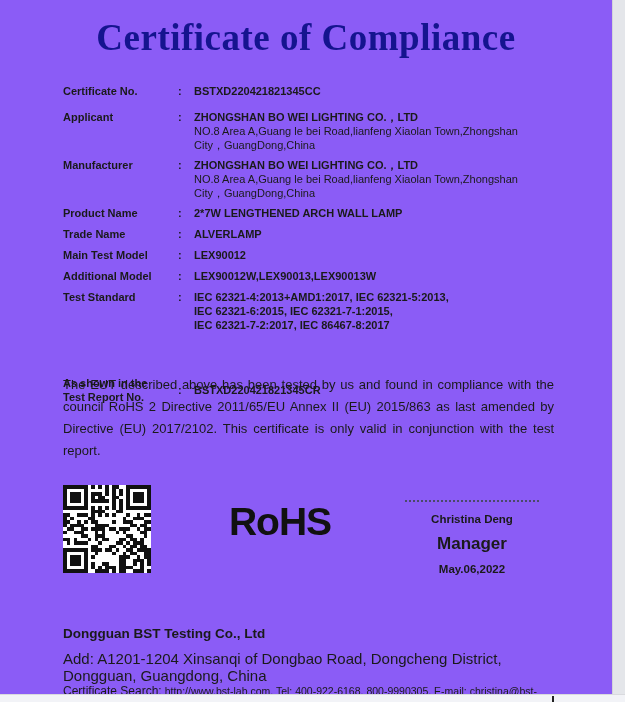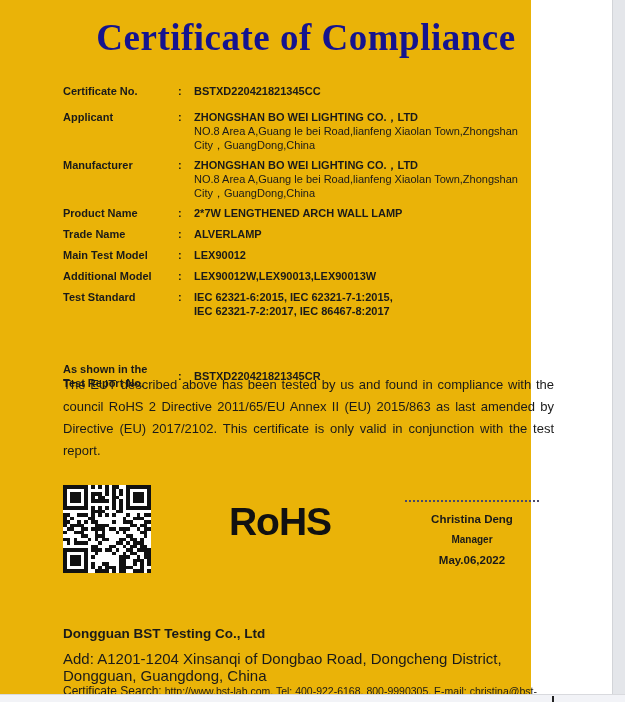--- a/index.html
+++ b/index.html
@@ -2,21 +2,21 @@
 <html><head>
 <meta charset="utf-8">
 <style>
   html,body{margin:0;padding:0;}
   body{
     width:625px;height:702px;overflow:hidden;position:relative;
     background:#ffffff;
     font-family:"Liberation Sans", sans-serif;
     color:#1a1a1a;
   }
-  .page{position:absolute;left:0;top:0;width:531px;height:694px;background:#eab308;}
+  .page{position:absolute;left:0;top:0;width:612px;height:694px;background:#8b5cf6;}
 
   .title{
     position:absolute;left:0;top:16px;width:612px;
     text-align:center;
     font-family:"Liberation Serif", serif;
     font-weight:bold;font-size:37px;letter-spacing:.5px;
     color:#15148f;margin:0;
   }
 
   .fields{position:absolute;left:63px;top:84px;width:497px;}
@@ -39,21 +39,21 @@
 
   .rohs{
     position:absolute;left:170px;top:499px;width:220px;
     text-align:center;font-weight:bold;font-size:39px;line-height:46px;
     letter-spacing:-1px;color:#111;
   }
 
   .sig{position:absolute;left:398px;top:500px;width:148px;text-align:center;}
   .sig-line{width:134px;margin:0 auto 0 auto;border-top:2px dotted #4a4a6a;height:0;}
   .sig-name{margin-top:11px;font-weight:bold;font-size:11.5px;}
-  .sig-role{margin-top:9px;font-weight:bold;font-size:10px;}
+  .sig-role{margin-top:9px;font-weight:bold;font-size:17px;}
   .sig-date{margin-top:9px;font-weight:bold;font-size:11.5px;}
 
   .footer{position:absolute;left:63px;top:626px;width:500px;}
   .f-company{font-weight:bold;font-size:13.5px;}
   .f-address{margin-top:9px;font-size:15px;}
   .f-search{font-size:10.5px;}
   .f-search .pre{font-size:12px;}
 
   .right-gutter{
     position:absolute;left:612px;top:0;width:13px;height:694px;
@@ -139,20 +139,21 @@
         <div class="fvalue">
           <div class="vline b">LEX90012W,LEX90013,LEX90013W</div>
         </div>
       </div>
       <div class="row multi">
         <div class="flabel">
           <div>Test Standard</div>
         </div>
         <div class="fcolon">:</div>
         <div class="fvalue">
+          <div class="vline b">IEC 62321-4:2013+AMD1:2017, IEC 62321-5:2013,</div>
           <div class="vline b">IEC 62321-6:2015, IEC 62321-7-1:2015,</div>
           <div class="vline b">IEC 62321-7-2:2017, IEC 86467-8:2017</div>
         </div>
       </div>
       <div class="row center">
         <div class="flabel">
           <div>As shown in the</div>
           <div>Test Report No.</div>
         </div>
         <div class="fcolon">:</div>

